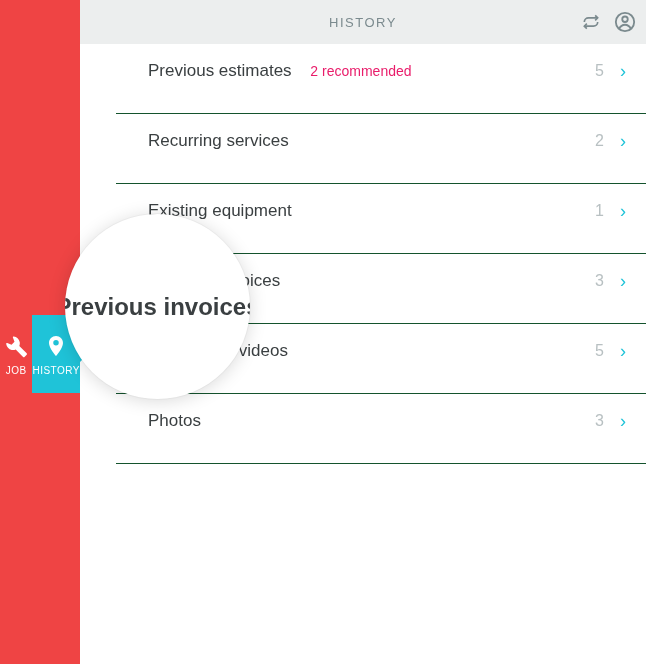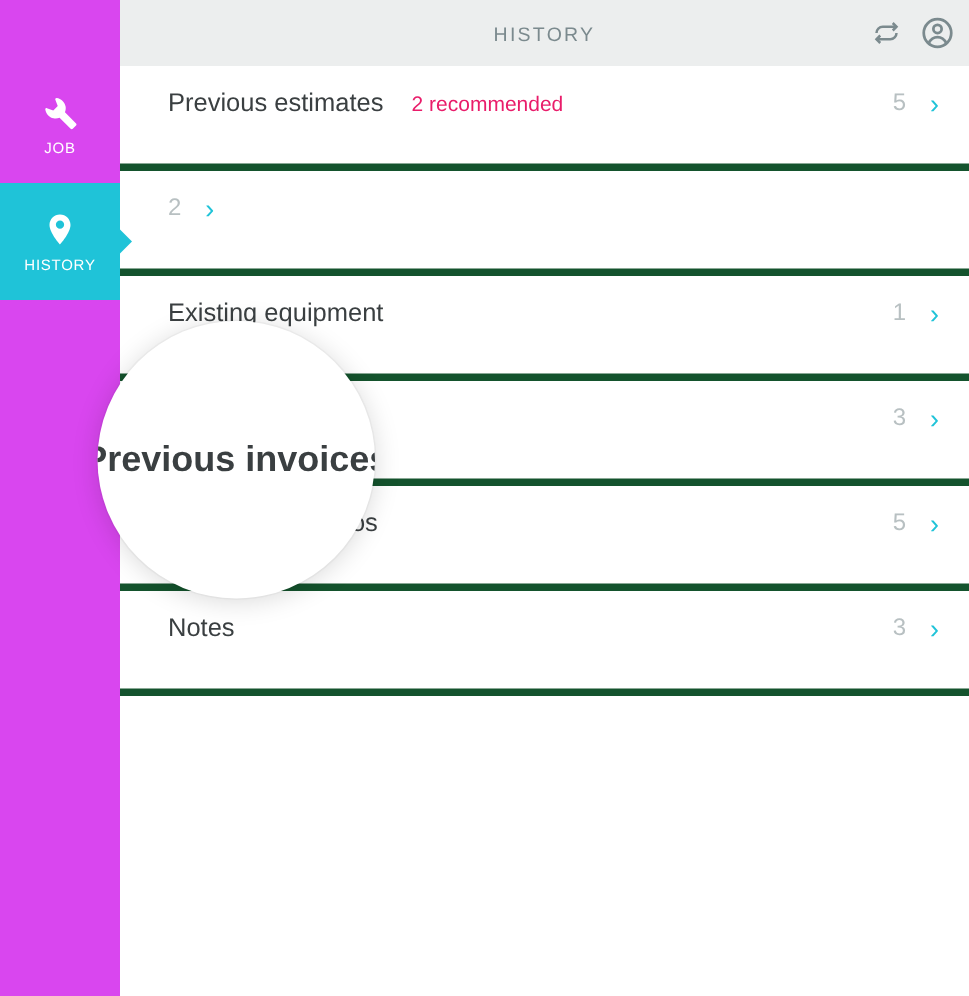--- a/index.html
+++ b/index.html
@@ -2,23 +2,23 @@
 <html><head>
 <meta charset="utf-8">
 <style>
   * { box-sizing: border-box; margin: 0; padding: 0; }
   html, body { width: 646px; height: 664px; font-family: -apple-system, "Helvetica Neue", Arial, sans-serif; overflow: hidden; }
   body { display: flex; background: #fff; }
 
   
   .sidebar {
     width: 80px;
-    background: #d946ef;
-    display: flex;
-    flex-direction: column;
+    background: #ef4444;
+    display: flex;
+    flex-direction: row;
     align-items: center;
     padding-top: 44px;
     flex-shrink: 0;
   }
   .sidebar-item {
     width: 100%;
     height: 78px;
     display: flex;
     flex-direction: column;
     align-items: center;
@@ -87,22 +87,23 @@
     cursor: pointer;
   }
 
   
   .list { padding: 0; }
   .row {
     display: flex;
     align-items: center;
     padding: 0 20px 16px 32px;
     height: 70px;
-    border-bottom: 5px solid #14532d;
+    border-bottom: 1px solid #14532d;
     cursor: pointer;
+    margin-left: 36px;
   }
   .row-label {
     flex: 1;
     font-size: 17px;
     color: #3a3f41;
   }
   .row-sub {
     font-size: 14px;
     color: #e91c6a;
     margin-left: 14px;
@@ -191,20 +192,21 @@
     <div class="row">
       <span class="row-label">
         <span>Previous estimates</span>
         <span class="row-sub">2 recommended</span>
       </span>
       <span class="row-count">5</span>
       <span class="chevron">›</span>
     </div>
 
     <div class="row">
+      <span class="row-label">Recurring services</span>
       <span class="row-count">2</span>
       <span class="chevron">›</span>
     </div>
 
     <div class="row">
       <span class="row-label">Existing equipment</span>
       <span class="row-count">1</span>
       <span class="chevron">›</span>
     </div>
 
@@ -214,21 +216,21 @@
       <span class="chevron">›</span>
     </div>
 
     <div class="row">
       <span class="row-label">Photos and videos</span>
       <span class="row-count">5</span>
       <span class="chevron">›</span>
     </div>
 
     <div class="row">
-      <span class="row-label">Notes</span>
+      <span class="row-label">Photos</span>
       <span class="row-count">3</span>
       <span class="chevron">›</span>
     </div>
   </div>
 </div>
 
 <div class="magnifier">
   <span class="mag-text">Previous invoices</span>
 </div>
 

